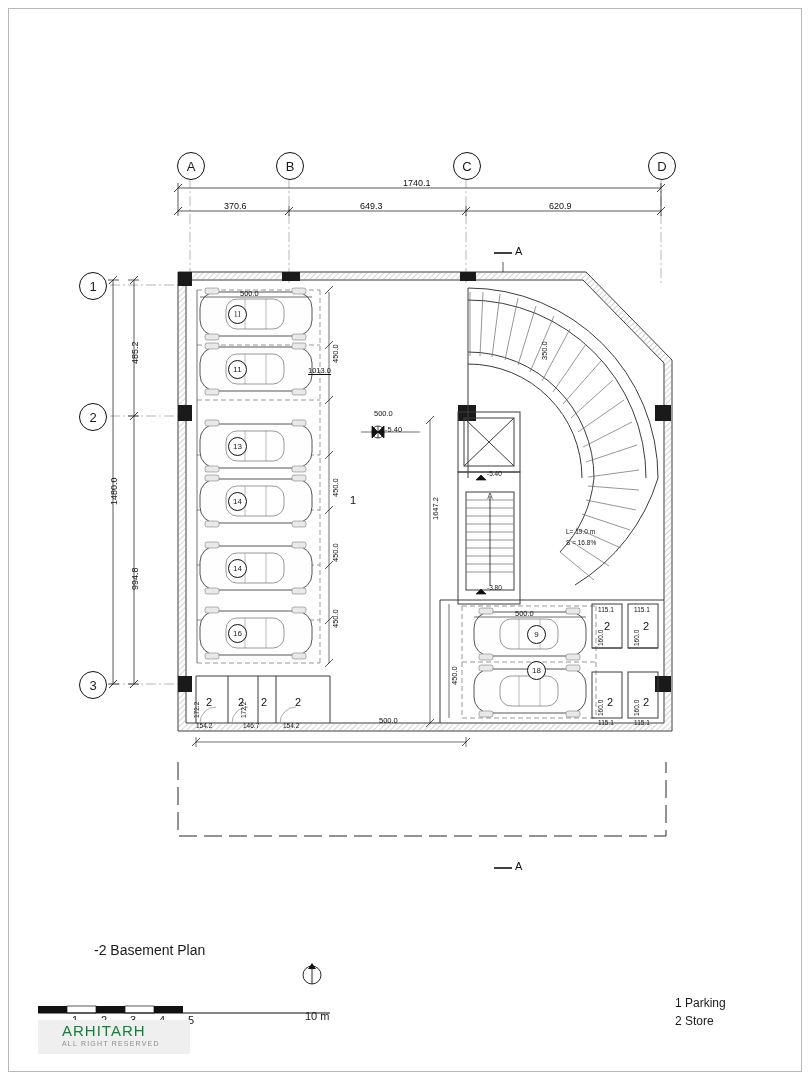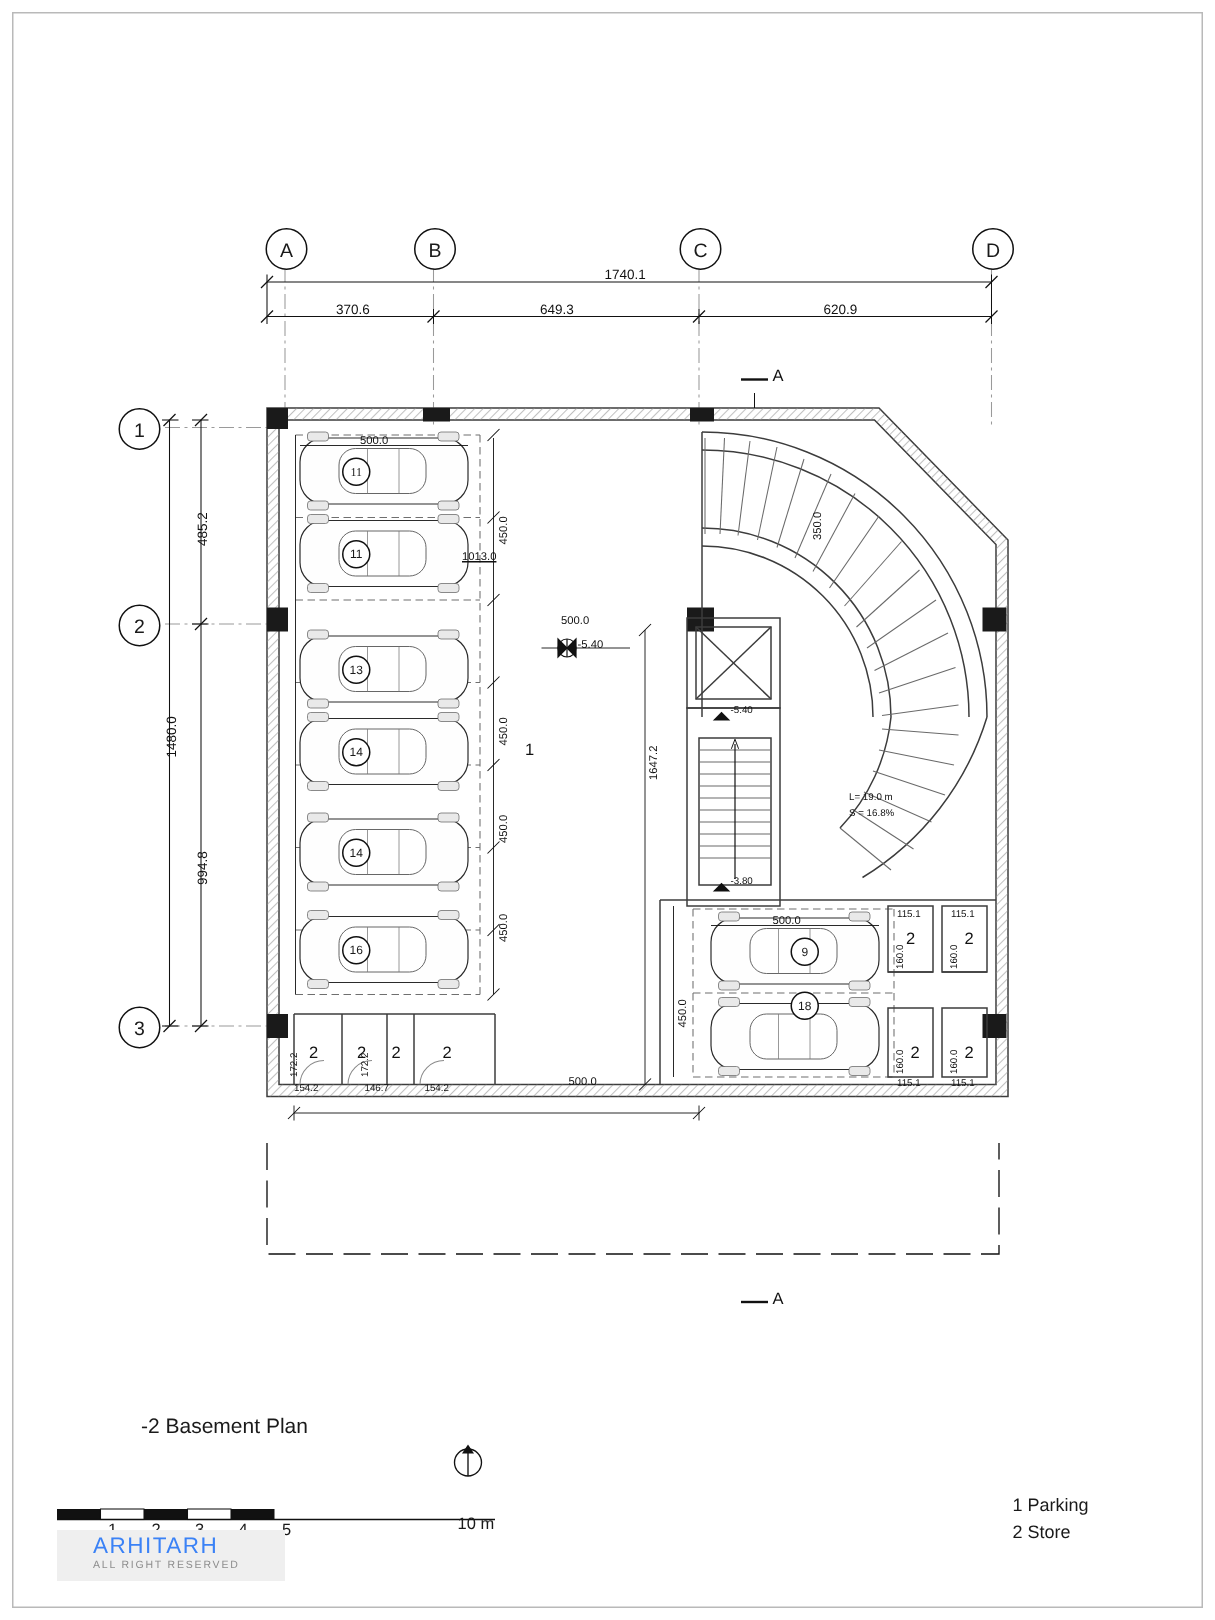--- a/index.html
+++ b/index.html
@@ -33,21 +33,21 @@
     position:absolute;width:17px;height:17px;border:1px solid #111;border-radius:50%;
     display:flex;align-items:center;justify-content:center;font-size:8px;background:#fff;
   }
   .title{position:absolute;font-size:14px;}
   .legend{position:absolute;font-size:12px;line-height:18px;}
   .scalebar-lbl{position:absolute;font-size:11px;}
   .logo{
     position:absolute;left:38px;top:1020px;width:152px;height:34px;
     background:#efefef;border:0;
   }
-  .logo-txt{position:absolute;left:62px;top:1022px;font-size:15px;letter-spacing:1px;color:#3b82f6;}
+  .logo-txt{position:absolute;left:62px;top:1022px;font-size:15px;letter-spacing:1px;color:#15803d;}
   .logo-sub{position:absolute;left:62px;top:1040px;font-size:7px;letter-spacing:1.2px;color:#8d8d8d;}
 </style>
 </head>
 <body>
 
 <div id="sheet">
 
   <div class="border-frame"></div>
 
   <svg viewBox="0 0 810 1080">

